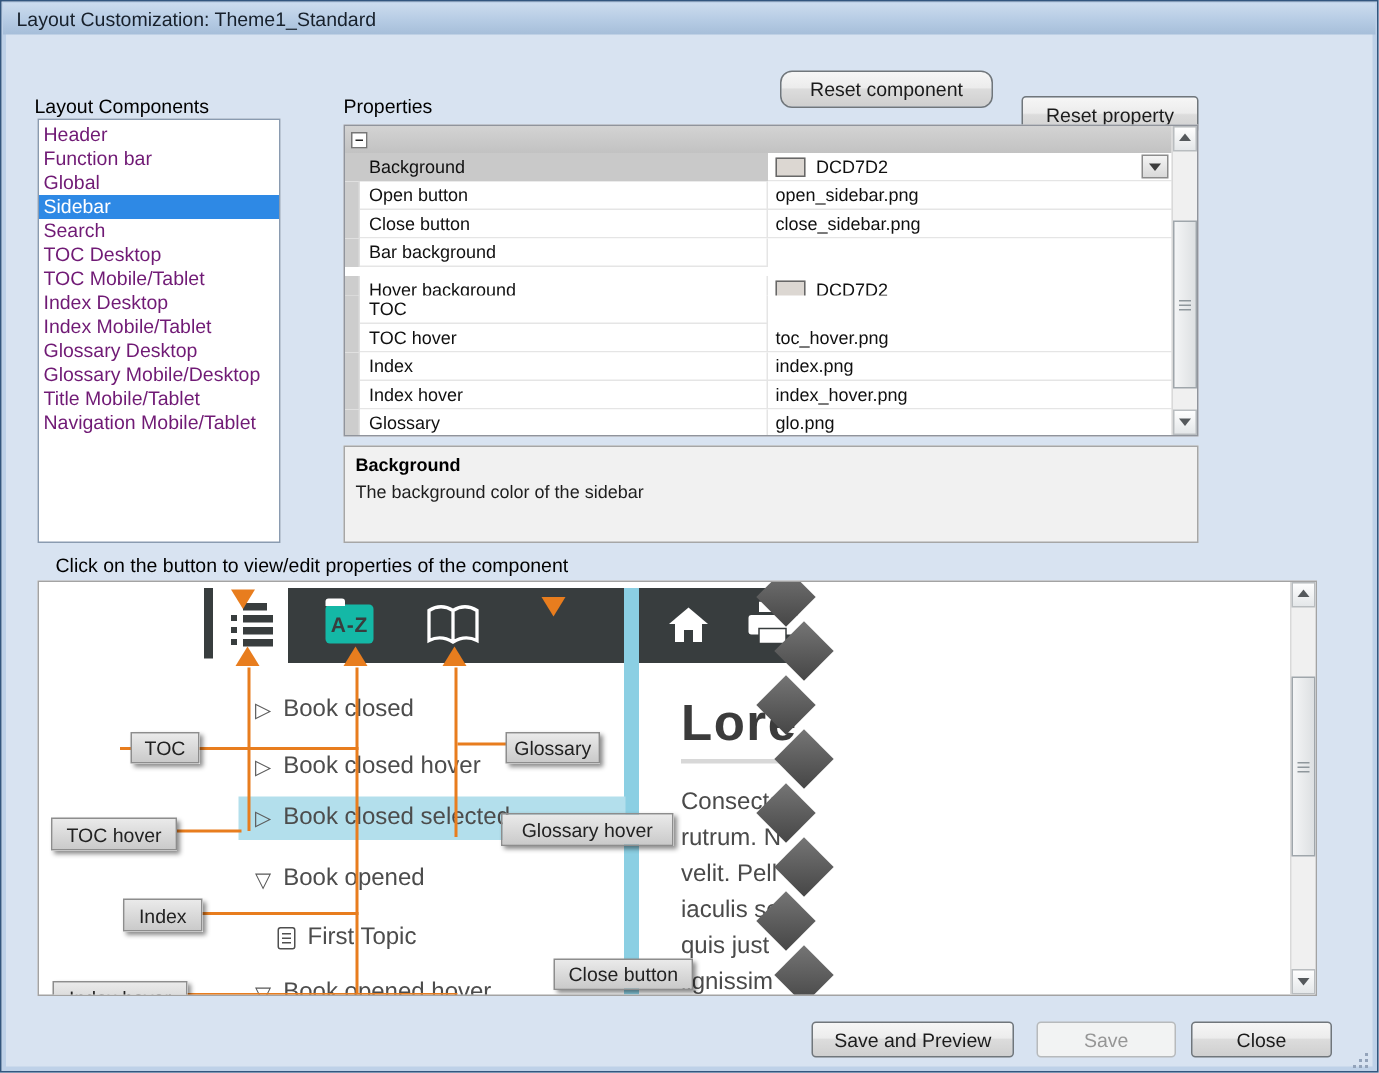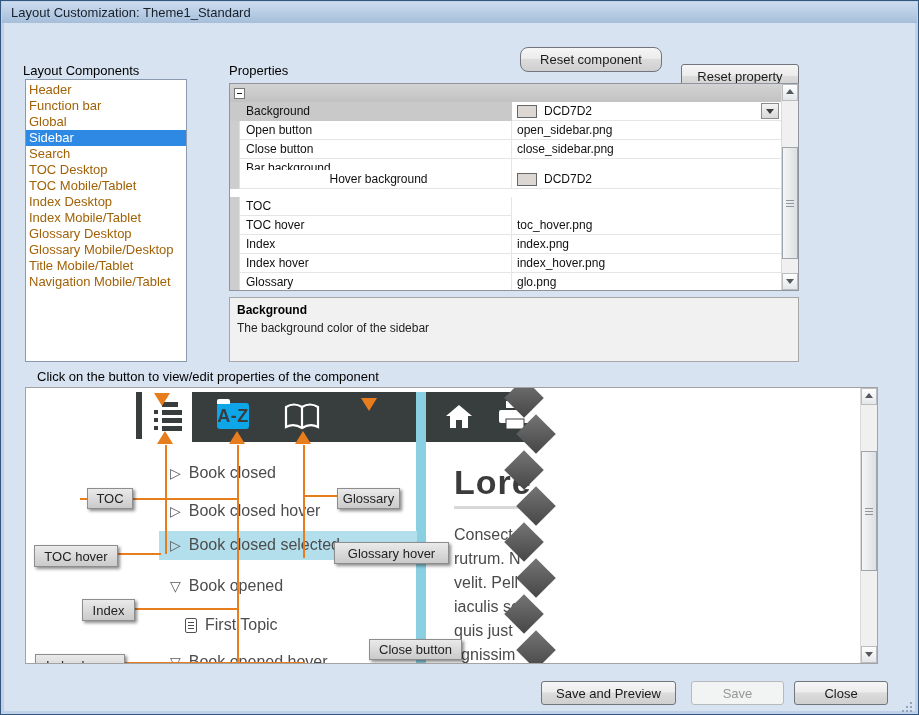--- a/index.html
+++ b/index.html
@@ -10,21 +10,21 @@
   .titlebar { position:absolute; left:1px; top:1px; right:1px; height:21px;
               background:linear-gradient(#ccdcee,#b4cae3 60%,#a6bed9);
               display:flex; align-items:center; padding-left:9px;
               font-size:13px; color:#17202b; }
   .section-label { position:absolute; font-size:13px; color:#000; }
 
   
   .listbox { position:absolute; left:24px; top:78px; width:162px; height:283px;
              background:#fff; border:1px solid #8a9bb0; padding-top:2px; overflow:hidden; }
   .lb-item { height:16px; line-height:16px; font-size:13px; padding-left:3px;
-             color:#a16207; white-space:nowrap; }
+             color:#701a75; white-space:nowrap; }
   .lb-item.sel { background:#2e89e5; color:#fff; }
 
   
   .btn { position:absolute; border:1px solid #70767b; border-radius:3px;
          background:linear-gradient(#f6f6f6,#ececec 45%,#dcdcdc 50%,#cfcfcf);
          font-size:13px; color:#1b1b1b; display:flex; align-items:center; justify-content:center;
          font-family:inherit; }
   .btn.disabled { background:#f2f3f3; border-color:#b7babc; color:#969696; }
 
   
@@ -75,22 +75,22 @@
   
   .preview { position:absolute; left:24px; top:386px; width:853px; height:277px;
              background:#fff; border:1px solid #a3a3a3; overflow:hidden; }
   .pv-darkline { position:absolute; left:110px; top:4px; width:6px; height:47px; background:var(--bar,#383D3E); }
   .pv-toctile  { position:absolute; left:116px; top:4px; width:50px; height:50px; background:#fff; }
   .pv-bar  { position:absolute; left:166px; top:4px; width:224px; height:50px; background:var(--bar,#383D3E); }
   .pv-bar2 { position:absolute; left:400px; top:4px; width:106px; height:50px; background:var(--bar,#383D3E); }
   .pv-divider { position:absolute; left:390px; top:4px; width:10px; height:271px; background:var(--divider,#8BCFE3); }
   .pv-highlight { position:absolute; left:133px; top:143px; width:258px; height:29px; background:var(--hl,#B3DFEC); }
 
-  .az { position:absolute; left:191px; top:15px; width:32px; height:26px; background:#0ea5e9;
-        border-radius:3px; text-align:center; font-size:18px; font-weight:bold;
+  .az { position:absolute; left:191px; top:15px; width:32px; height:26px; background:#14b8a6;
+        border-radius:3px; text-align:center; font-size:14px; font-weight:bold;
         line-height:26px; color:var(--bar,#383D3E); letter-spacing:0.5px; }
   .az::before { content:""; position:absolute; left:0; top:-4px; width:13px; height:5px;
                 background:#fff; border-radius:2px 2px 0 0; }
 
   .tree-row { position:absolute; height:18px; display:flex; align-items:center; gap:8px;
               font-size:16px; color:#4c4c4c; white-space:nowrap; }
   .tree-row .tri { font-size:14px; color:#5a5a5a; }
   .doc-ic { width:12px; height:15px; border:1px solid #4f4f4f; border-radius:2px; position:relative; background:#fff; }
   .doc-ic::after { content:""; position:absolute; left:2px; top:3px; width:6px; height:1px; background:#4f4f4f;
                    box-shadow:0 3px 0 #4f4f4f, 0 6px 0 #4f4f4f; }
@@ -179,21 +179,21 @@
           <div class="g-gutter"></div>
           <div class="g-name">Close button</div>
           <div class="g-val">
             <span>close_sidebar.png</span>
           </div>
         </div>
         <div class="grid-row" style="top: 75px;">
           <div class="g-gutter"></div>
           <div class="g-name">Bar background</div>
         </div>
-        <div class="grid-row" style="top: 86px; text-align: center;">
+        <div class="grid-row" style="top: 100px;">
           <div class="g-gutter"></div>
           <div class="g-name">Hover background</div>
           <div class="g-val">
             <span class="swatch" style="background: rgb(220, 215, 210);"></span>
             <span>DCD7D2</span>
           </div>
         </div>
         <div class="grid-row" style="top: 113px;">
           <div class="g-gutter"></div>
           <div class="g-name">TOC</div>

